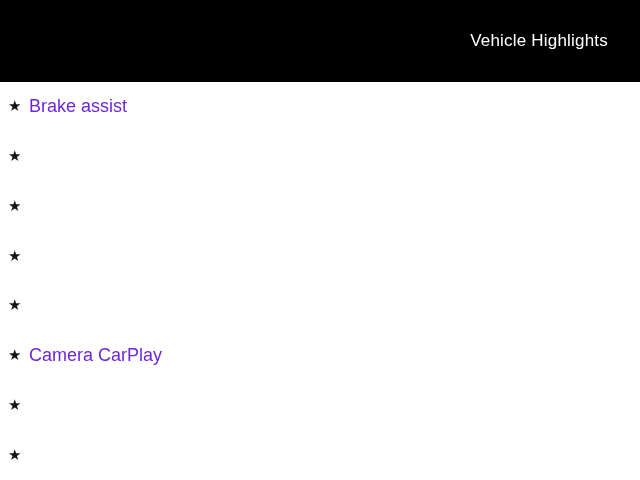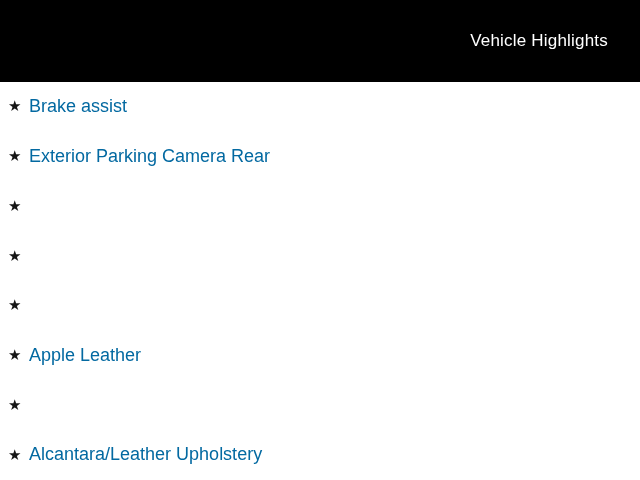--- a/index.html
+++ b/index.html
@@ -54,62 +54,60 @@
     flex: 0 0 21px;
     font-size: 15px;
     line-height: 1;
     color: #161616;
     text-align: left;
     position: relative;
     top: -1px;
   }
   .item-label {
     font-size: 18px;
-    color: #0369a1;
+    color: #6d28d9;
     line-height: 1.2;
   }
 </style>
 </head>
 <body>
 
 <div class="page">
   <div class="header">
     <span class="header-title">Vehicle Highlights</span>
   </div>
 
   <div class="list">
   <div class="list-item">
     <span class="star-icon">★</span>
     <span class="item-label">Brake assist</span>
   </div>
 
   <div class="list-item">
     <span class="star-icon">★</span>
-    <span class="item-label">Exterior Parking Camera Rear</span>
   </div>
 
   <div class="list-item">
     <span class="star-icon">★</span>
   </div>
 
   <div class="list-item">
     <span class="star-icon">★</span>
   </div>
 
   <div class="list-item">
     <span class="star-icon">★</span>
   </div>
 
   <div class="list-item">
     <span class="star-icon">★</span>
-    <span class="item-label">Apple Leather</span>
+    <span class="item-label">Camera CarPlay</span>
   </div>
 
   <div class="list-item">
     <span class="star-icon">★</span>
   </div>
 
   <div class="list-item">
     <span class="star-icon">★</span>
-    <span class="item-label">Alcantara/Leather Upholstery</span>
   </div>
 </div>
 </div>
 
 </body></html>

